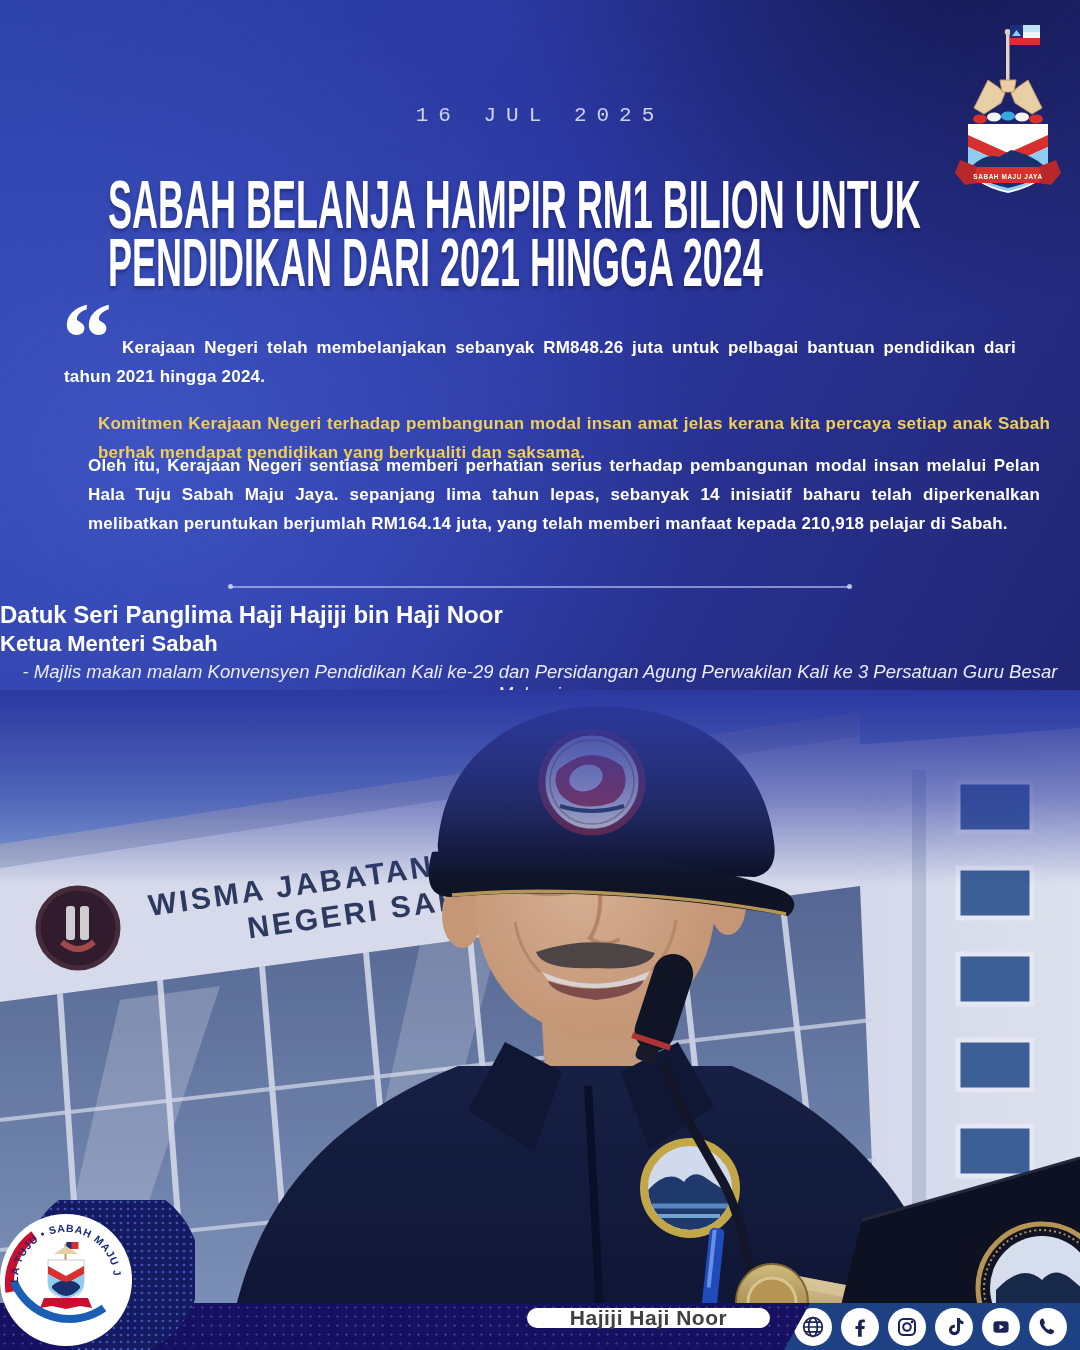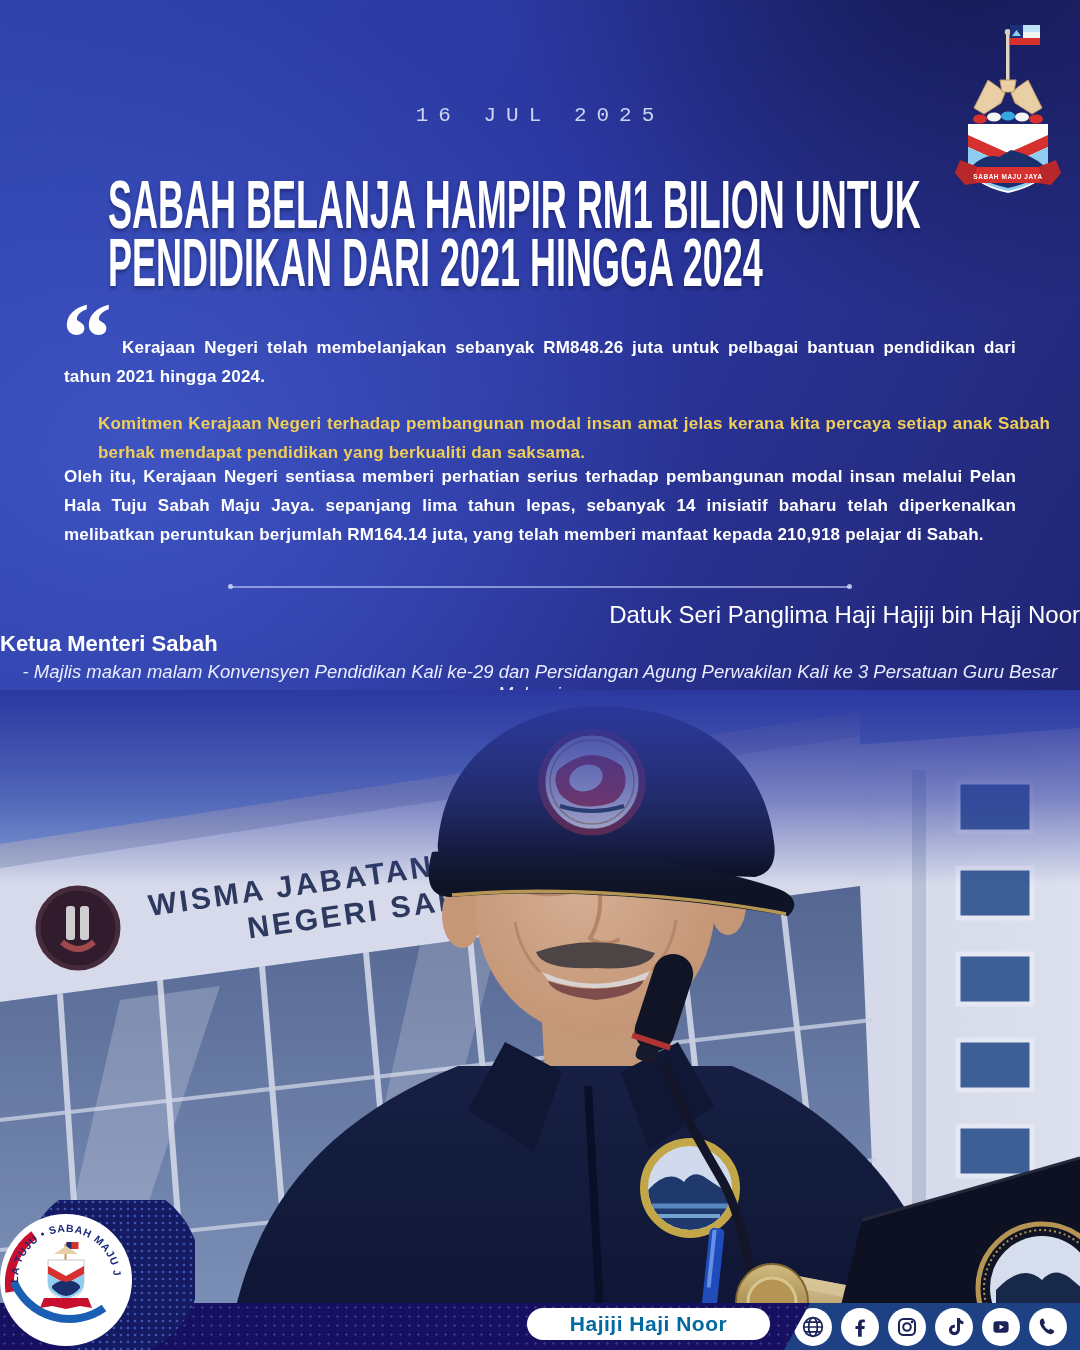--- a/index.html
+++ b/index.html
@@ -26,38 +26,38 @@
     position:absolute;left:62px;top:288px;color:#fff;
     font-family:"Liberation Serif",serif;font-weight:700;font-size:100px;line-height:100px;
   }
   .para{
     position:absolute;left:64px;width:952px;color:#fff;
     font-size:17px;line-height:29px;font-weight:700;letter-spacing:.2px;
     text-align:justify;
   }
   .p1{top:316px;text-indent:58px;}
   .p2{top:392px;color:#F0CE5A;margin-left:34px;}
-  .p3{top:445px;}
+  .p3{top:434px;margin-left:24px;}
   .divider{position:absolute;top:585px;left:230px;width:620px;height:3px;}
   .divider .line{position:absolute;top:1px;left:0;width:100%;height:1.6px;background:rgba(196,209,246,.6);}
   .divider .dot{position:absolute;top:-1px;width:5px;height:5px;border-radius:50%;background:rgba(205,216,248,.85);}
   .divider .dot.l{left:-2px}.divider .dot.r{right:-2px}
-  .attr-name{position:absolute;top:601px;left:0;width:100%;text-align:right;color:#fff;font-size:24px;font-weight:400;}
+  .attr-name{position:absolute;top:601px;left:0;width:100%;text-align:left;color:#fff;font-size:24px;font-weight:700;}
   .attr-title{position:absolute;top:631px;left:0;width:100%;text-align:left;color:#fff;font-size:22px;font-weight:700;}
   .attr-event{position:absolute;top:661px;left:0;width:100%;text-align:center;color:#e9edff;font-size:18.5px;font-style:italic;font-weight:400;}
   .photo{position:absolute;left:0;top:690px;width:1080px;height:660px;}
   .bottom-bar{
     position:absolute;left:0;top:1303px;width:1080px;height:47px;background:#171061;
     background-image:radial-gradient(rgba(96,116,210,.38) 1px, transparent 1.3px);
     background-size:9px 9px;z-index:6;
   }
   .name-pill{
-    position:absolute;left:527px;top:1308px;width:243px;height:32px;border-radius:19px;
+    position:absolute;left:527px;top:1308px;width:243px;height:20px;border-radius:19px;
     background:#fff;display:flex;align-items:center;justify-content:center;z-index:8;
-    color:#0369a1;font-size:21px;font-weight:700;letter-spacing:.5px;
+    color:#404040;font-size:21px;font-weight:700;letter-spacing:.5px;
   }
   .social-panel{
     position:absolute;right:0;top:1303px;height:47px;width:296px;background:#1E4184;
     clip-path:polygon(26px 0,100% 0,100% 100%,0 100%);
     display:flex;align-items:center;justify-content:flex-end;gap:9px;
     padding-right:13px;box-sizing:border-box;z-index:8;
   }
   .sc{width:38px;height:38px;border-radius:50%;background:#fff;display:flex;align-items:center;justify-content:center;flex:0 0 auto;cursor:pointer;}
   .sc svg{width:26px;height:26px;display:block;}
   .crest{position:absolute;right:16px;top:16px;width:112px;height:180px;z-index:5;}

